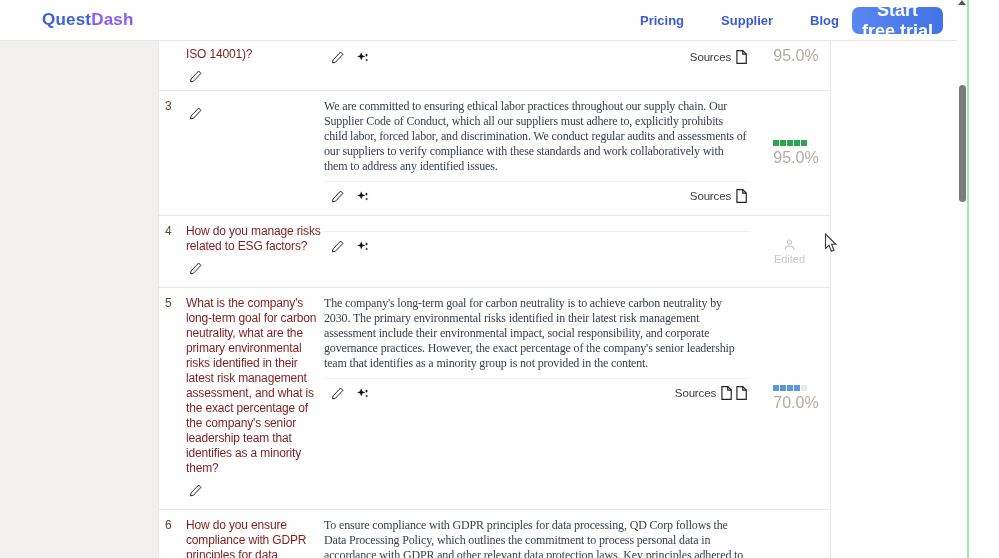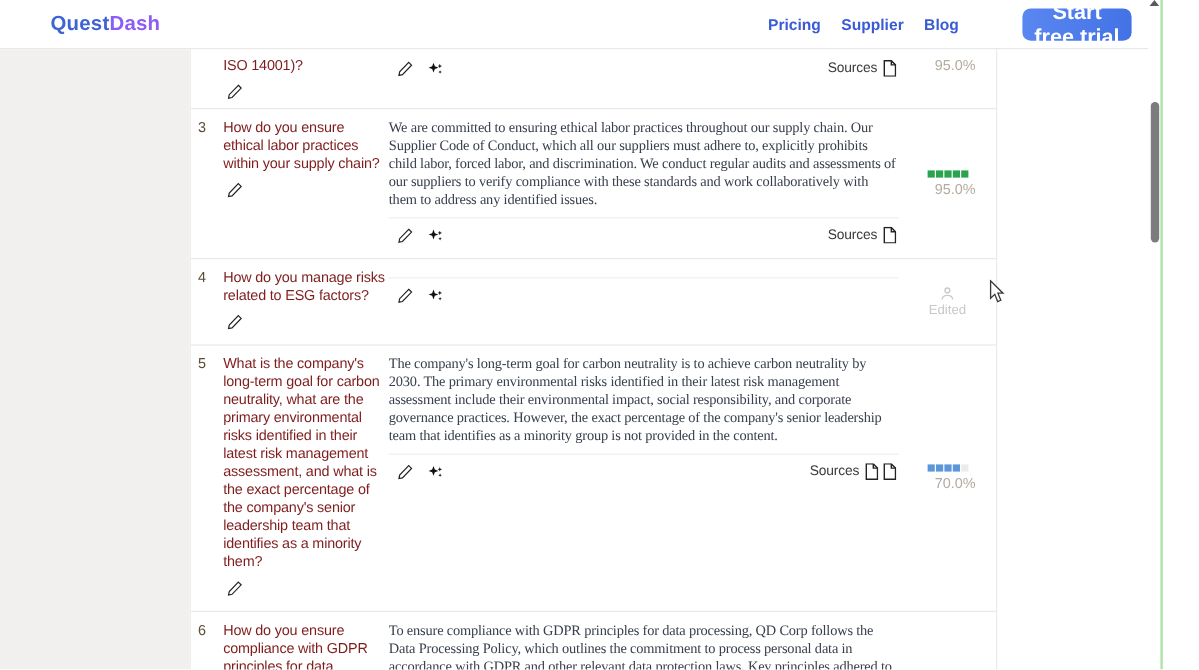--- a/index.html
+++ b/index.html
@@ -6,21 +6,21 @@
   body{width:999px;height:558px;overflow:hidden;position:relative;background:#fff;
        font-family:"Liberation Sans","DejaVu Sans",sans-serif;-webkit-font-smoothing:antialiased;}
   #app{position:absolute;inset:0;overflow:hidden;}
 
   
   .header{position:absolute;left:0;top:0;width:100%;height:41px;background:#fff;
           border-bottom:1px solid #e8e8e8;box-sizing:border-box;z-index:10;}
   .logo{position:absolute;left:42px;top:10px;font-size:17px;font-weight:700;letter-spacing:.2px;}
   .logo .p1{color:#3e63d2;}
   .logo .p2{color:#8b5cf6;text-align:right;}
-  .nav{position:absolute;left:640px;top:0;height:41px;display:flex;align-items:center;gap:17px;}
+  .nav{position:absolute;left:640px;top:0;height:41px;display:flex;align-items:center;gap:37px;}
   .nav a{color:#3a5bd4;font-size:13px;font-weight:600;text-decoration:none;cursor:pointer;}
   .cta{position:absolute;left:852px;top:7px;width:91px;height:27px;border-radius:7px;border:none;
        background:linear-gradient(95deg,#5a87f0 0%,#4372e6 100%);color:#fff;font-size:18px;
        font-weight:700;display:flex;align-items:center;justify-content:center;cursor:pointer;
        font-family:inherit;}
 
   
   .side-gray{position:absolute;left:0;top:41px;width:158px;bottom:0;background:#f1f0ee;}
 
   
@@ -40,21 +40,21 @@
   .q-edit{margin-top:7px;margin-left:3px;display:inline-flex;cursor:pointer;}
   .divider{border-top:1px solid #efefef;margin-top:7px;}
   .action-bar{display:flex;align-items:center;justify-content:space-between;height:28px;padding:0 2px 0 7px;}
   .icon-btns{display:flex;align-items:center;gap:11px;}
   .icon-btn{display:inline-flex;cursor:pointer;background:none;border:none;padding:0;}
   .sources{display:flex;align-items:center;gap:3px;font-size:11.5px;color:#3b3b3b;cursor:pointer;}
   .sources .lbl{margin-right:1px;}
 
   .squares{display:flex;align-items:center;}
   .sq{width:6px;height:6px;margin:0 .5px;display:inline-block;}
-  .pct{font-size:12px;color:#b4ab9f;margin-top:3px;margin-left:13px;}
+  .pct{font-size:16px;color:#b4ab9f;margin-top:3px;margin-left:13px;}
   .edited{display:flex;flex-direction:column;align-items:center;color:#c9c9c9;font-size:11px;}
   .edited .lbl{margin-top:2px;}
 
   
   .row-partial{height:50px;overflow:hidden;}
   .row-partial .cell-q{padding-top:6px;}
   .row-partial .cell-a{padding-top:2px;}
   .row-partial .cell-p{justify-content:flex-start;padding-top:3px;}
 
   
@@ -113,21 +113,20 @@
         </div>
       </div>
       <div class="cell-p">
         <div class="pct">95.0%</div>
       </div>
     </div>
 
     <div class="row">
       <div class="cell-num">3</div>
       <div class="cell-q">
-        <p class="q-text">How do you ensure ethical labor practices within your supply chain?</p>
         <span class="q-edit icon-btn">
           <svg width="14" height="14" viewBox="0 0 24 24" fill="none" stroke="#222" stroke-width="1.7">
               <path d="M16.5 3.5l4 4L7.5 21l-5 1 1-5L16.5 3.5z"></path>
             </svg>
         </span>
       </div>
       <div class="cell-a">
         <p class="a-text">We are committed to ensuring ethical labor practices throughout our supply chain. Our Supplier Code of Conduct, which all our suppliers must adhere to, explicitly prohibits child labor, forced labor, and discrimination. We conduct regular audits and assessments of our suppliers to verify compliance with these standards and work collaboratively with them to address any identified issues.</p>
         <div class="divider"></div>
         <div class="action-bar">

